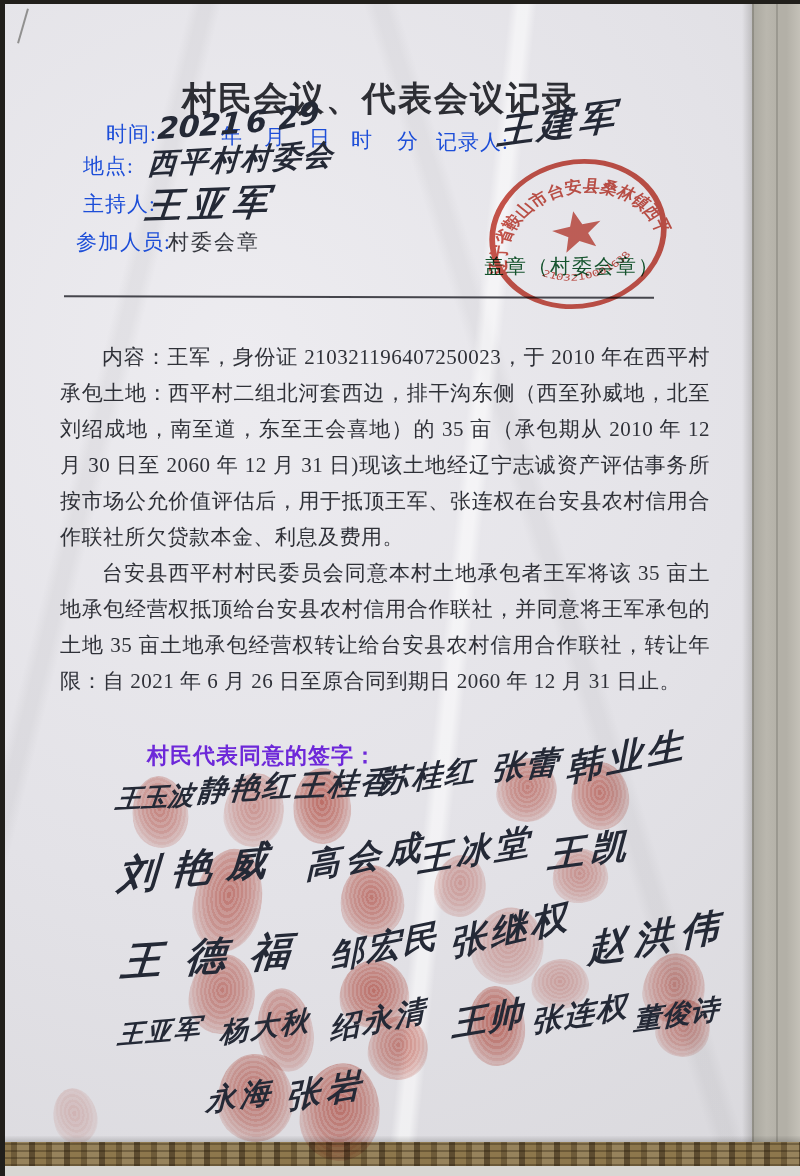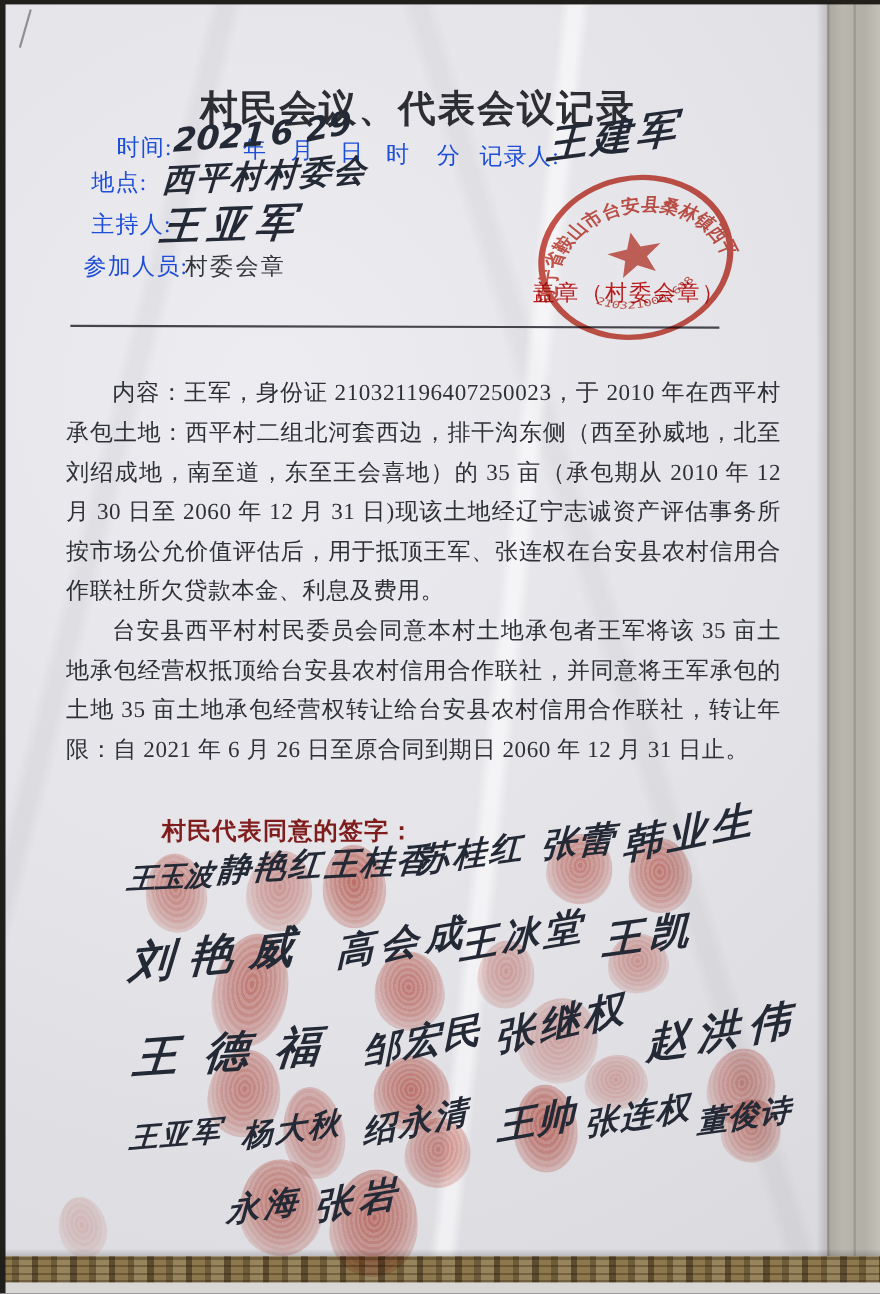--- a/index.html
+++ b/index.html
@@ -35,34 +35,34 @@
   
   .doc-title{position:absolute;left:60px;top:76px;width:640px;text-align:center;
     font-size:34px;font-weight:bold;letter-spacing:2px;color:#2d2e34;}
   .lbl{position:absolute;font-size:21px;color:#1d4ed8;letter-spacing:1px;white-space:nowrap;font-family:Liberation Serif, serif;}
   .printed{position:absolute;font-size:21px;color:#34363d;letter-spacing:2px;white-space:nowrap;}
   .divider{position:absolute;left:64px;top:296px;width:590px;height:2px;background:#45454c;transform:rotate(0.15deg);}
   .body-wrap{position:absolute;left:60px;top:307px;width:650px;margin-top:32px;}
   .body-wrap p{margin:0;text-indent:2em;font-size:21px;line-height:36px;
     text-align:justify;color:#2f3138;letter-spacing:0.5px;}
   .sig-heading{position:absolute;left:147px;top:741px;font-size:22px;font-weight:bold;
-    color:#7f1d1d;letter-spacing:1px;}
+    color:#6d28d9;letter-spacing:1px;}
 
   
   .hand{position:absolute;font-family:"DejaVu Sans",sans-serif;font-style:italic;font-weight:600;
     color:#242936;white-space:nowrap;z-index:4;}
   
   .fp{position:absolute;border-radius:52% 48% 50% 50%/58% 54% 46% 42%;mix-blend-mode:multiply;z-index:3;
     background:
       repeating-radial-gradient(ellipse at 50% 45%, transparent 0 2px, rgba(255,255,255,0.20) 2px 4px),
       radial-gradient(ellipse at 50% 45%, rgba(197,83,69,0.88) 0%, rgba(199,88,73,0.66) 45%, rgba(201,93,77,0.38) 68%, rgba(201,93,77,0.10) 86%, transparent 100%);}
   
   .seal{position:absolute;left:482px;top:154px;width:192px;height:160px;z-index:5;
     transform:rotate(-12deg);opacity:0.84;mix-blend-mode:multiply;}
-  .seal-caption{position:absolute;left:484px;top:253px;font-size:20px;color:#b91c1c;
+  .seal-caption{position:absolute;left:484px;top:253px;font-size:20px;color:#14532d;
     letter-spacing:2px;z-index:4;}
 </style>
 </head>
 <body>
 
 <div class="stage">
 
   <div class="paper"></div>
   <div class="side-sheet"></div>
   <div class="side-seam"></div>

